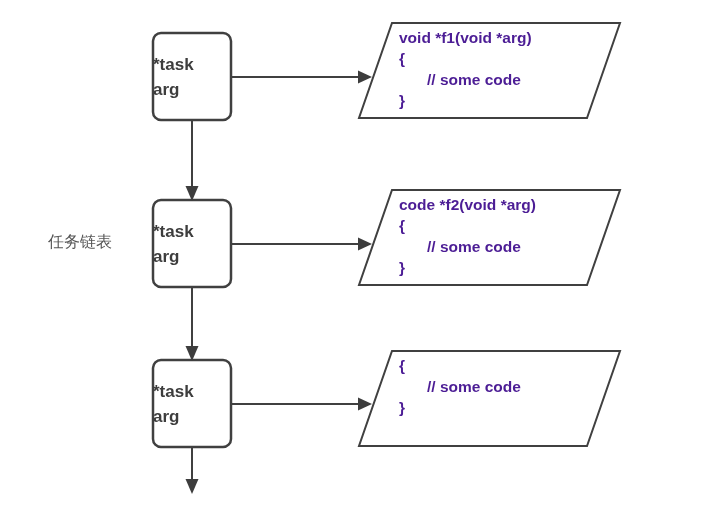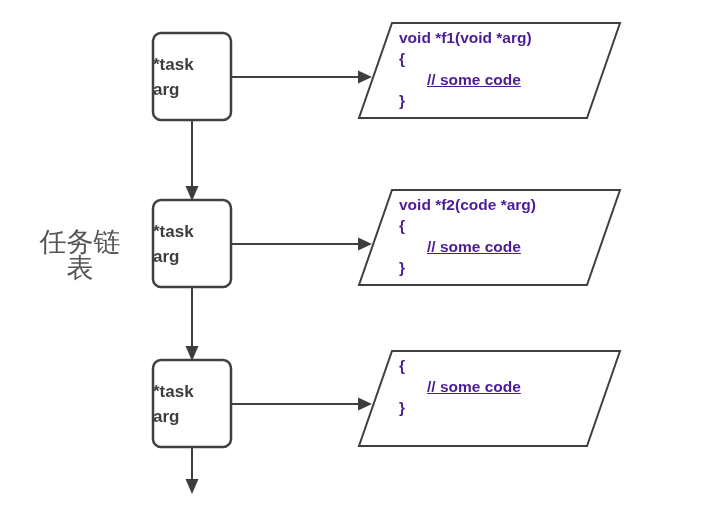--- a/index.html
+++ b/index.html
@@ -39,28 +39,27 @@
     left: 399px;
     width: 210px;
     font-weight: bold;
     font-size: 15.5px;
     line-height: 21px;
     color: #4c1d95;
     white-space: nowrap;
   }
   .code-block .indent {
     padding-left: 28px;
-    text-decoration: underline;
   }
   .list-label {
     position: absolute;
     left: 28px;
     top: 229px;
     width: 104px;
-    font-size: 27px;
+    font-size: 16px;
     line-height: 26px;
     color: #565656;
     text-align: center;
   }
 </style>
 </head>
 <body>
 
 <div class="canvas">
 
@@ -116,21 +115,21 @@
     <span>arg</span>
   </div>
 
   <div class="code-block" style="top:27px;">
     <div>void *f1(void *arg)</div>
     <div>{</div>
     <div class="indent">// some code</div>
     <div>}</div>
   </div>
   <div class="code-block" style="top:194px;">
-    <div>void *f2(code *arg)</div>
+    <div>code *f2(void *arg)</div>
     <div>{</div>
     <div class="indent">// some code</div>
     <div>}</div>
   </div>
   <div class="code-block" style="top:355px;">
     <div>{</div>
     <div class="indent">// some code</div>
     <div>}</div>
   </div>
 

